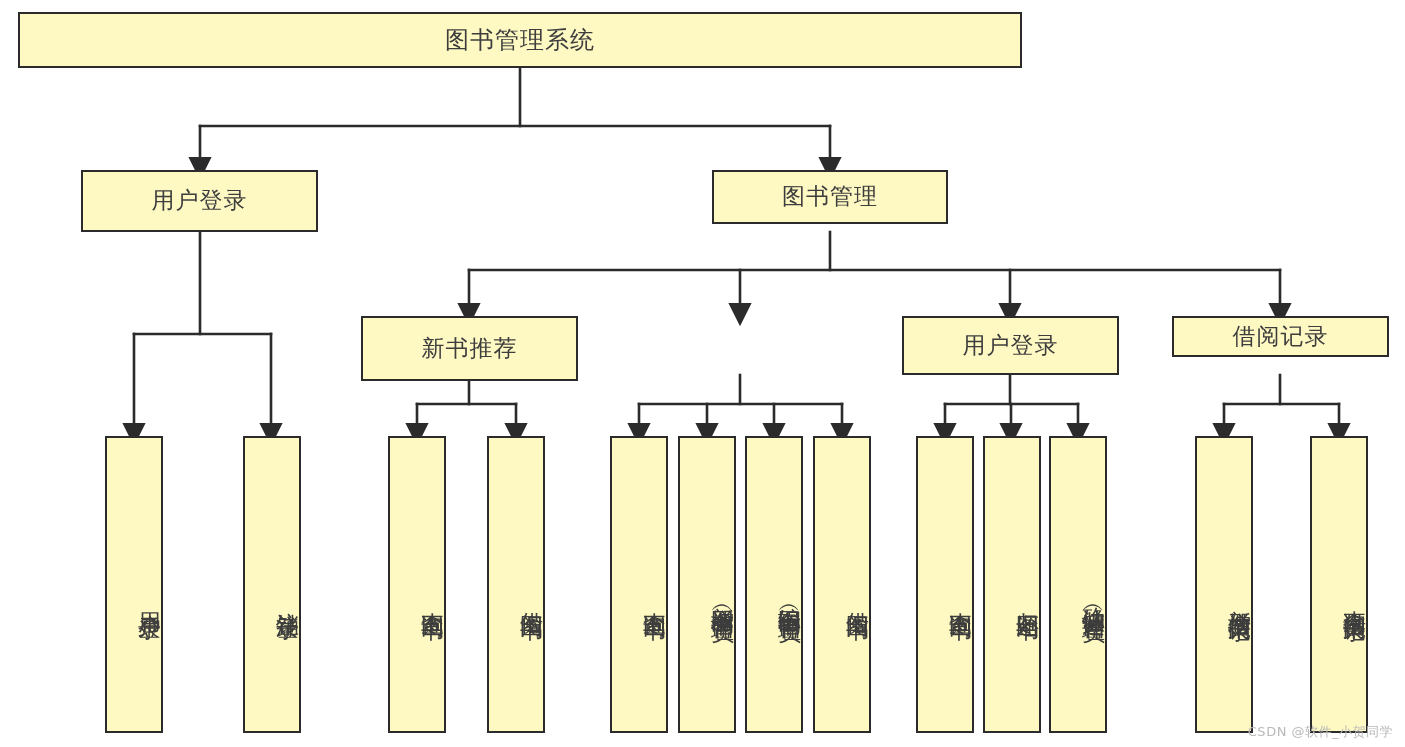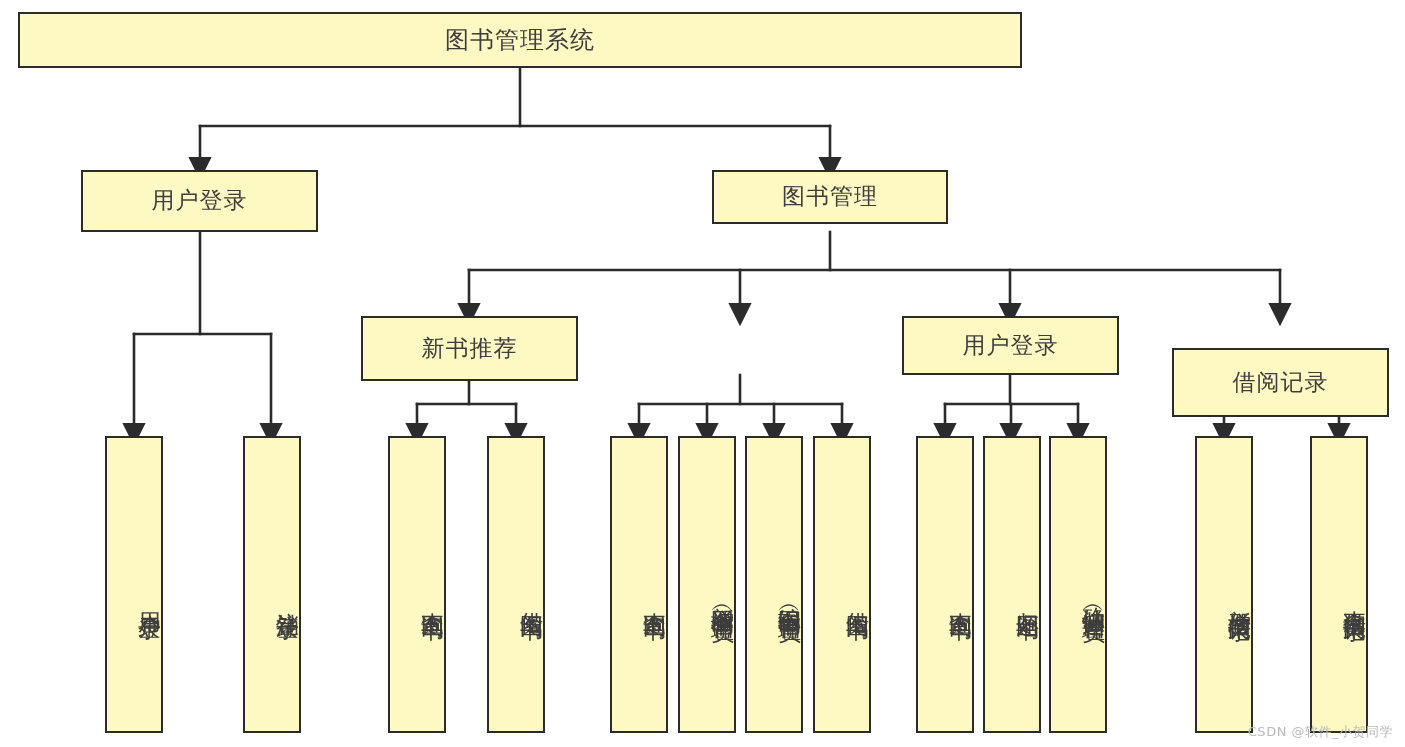--- a/index.html
+++ b/index.html
@@ -140,21 +140,21 @@
 
   <div class="node horiz" style="left:361px; top:316px; width:217px; height:65px;">
     <span>新书推荐</span>
   </div>
 
 
   <div class="node horiz" style="left:902px; top:316px; width:217px; height:59px;">
     <span>用户登录</span>
   </div>
 
-  <div class="node horiz" style="left:1172px; top:316px; width:217px; height:69px;margin-top:32px;">
+  <div class="node horiz" style="left:1172px; top:316px; width:217px; height:41px;">
     <span>借阅记录</span>
   </div>
 
   <div class="node vert" style="left:105px; top:436px; width:58px; height:297px;">
     <span class="vlabel">用户登录</span>
   </div>
   <div class="node vert" style="left:243px; top:436px; width:58px; height:297px;">
     <span class="vlabel">注销登录</span>
   </div>
 

